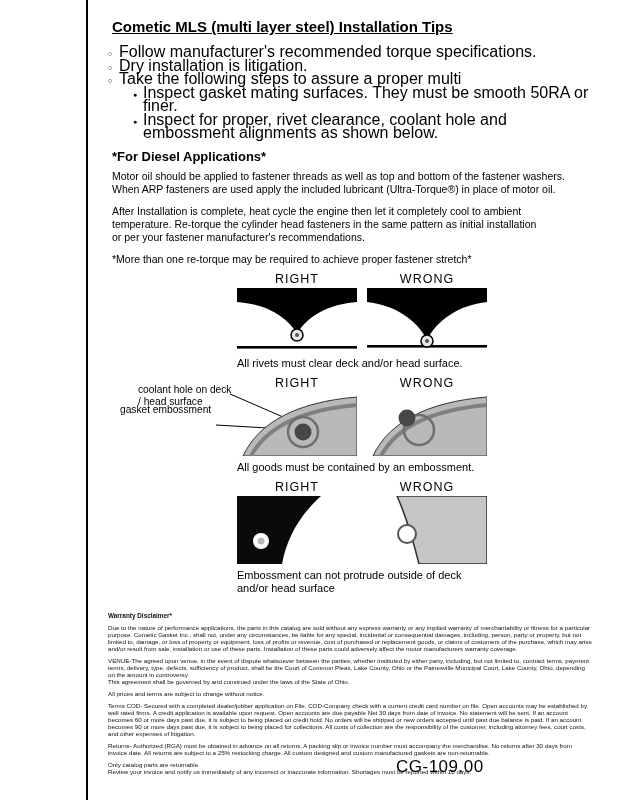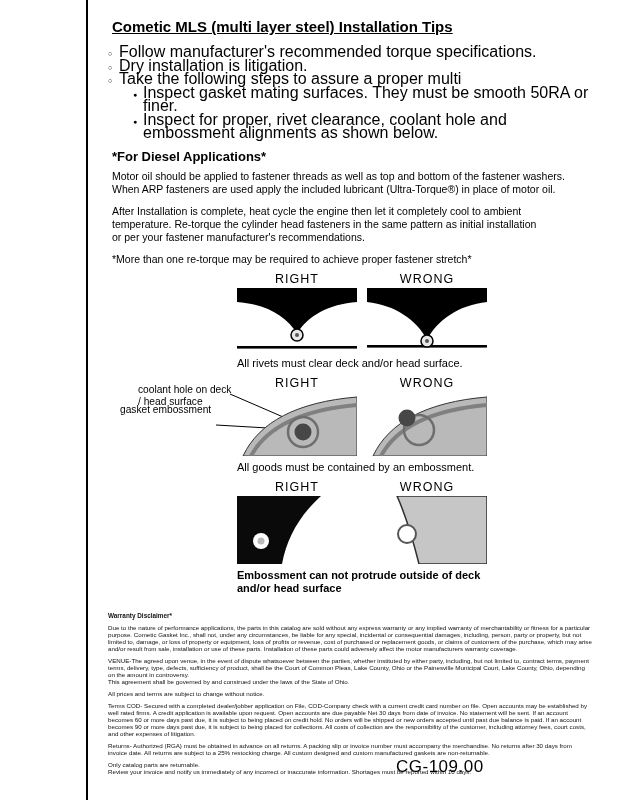--- a/index.html
+++ b/index.html
@@ -128,21 +128,21 @@
         <path d="M0,0 H84 C62,20 50,42 45,68 H0 Z" fill="#0a0a0a"></path>
         <circle cx="24" cy="45" r="8" fill="#ffffff"></circle>
         <circle cx="24" cy="45" r="3.5" fill="#bbbbbb"></circle>
       </svg>
 
       <svg class="dimg" style="left:267px; top:224px;" width="120" height="68" viewBox="0 0 120 68">
         <path d="M30,0 H120 V68 H52 C46,44 39,20 30,0 Z" fill="#c6c6c6" stroke="#2e2e2e" stroke-width="1.5"></path>
         <circle cx="40" cy="38" r="9" fill="#ffffff" stroke="#555" stroke-width="2"></circle>
       </svg>
 
-      <div class="cap" style="top:297px;font-weight:bold;">Embossment can not protrude outside of deck
+      <div class="cap" style="top:297px;">Embossment can not protrude outside of deck
 and/or head surface</div>
     </div>
 
     <div class="smallprint">
       <div class="sp-head">Warranty Disclaimer*</div>
       <p>Due to the nature of performance applications, the parts in this catalog are sold without any express warranty or any implied warranty of merchantability or fitness for a particular purpose.  Cometic Gasket Inc., shall not, under any circumstances, be liable for any special, incidental or consequential damages, including, person, party or property, but not limited to, damage, or loss of property or equipment, loss of profits or revenue, cost of purchased or replacement goods, or claims of customers of the purchase, which may arise and/or result from sale, installation or use of these parts.  Installation of these parts could adversely affect the motor manufacturers warranty coverage.</p>
       <p>VENUE-The agreed upon venue, in the event of dispute whatsoever between the parties, whether instituted by either party, including, but not limited to, contract terms, payment terms, delivery, type, defects, sufficiency of product, shall be the Court of Common Pleas, Lake County, Ohio or the Painesville Municipal Court, Lake County, Ohio, depending on the amount in controversy.
 This agreement shall be governed by and construed under the laws of the State of Ohio.</p>
       <p>All prices and terms are subject to change without notice.</p>
       <p>Terms COD- Secured with a completed dealer/jobber application on File, COD-Company check with a current credit card number on file.  Open accounts may be established by well rated firms.  A credit application is available upon request.  Open accounts are due payable Net 30 days from date of invoice.  No statement will be sent.  If an account becomes 60 or more days past due, it is subject to being placed on credit hold.  No orders will be shipped or new orders accepted until past due balance is paid.  If an account becomes 90 or more days past due, it is subject to being placed for collections.  All costs of collection are the responsibility of the customer, including attorney fees, court costs, and other expenses of litigation.</p>

